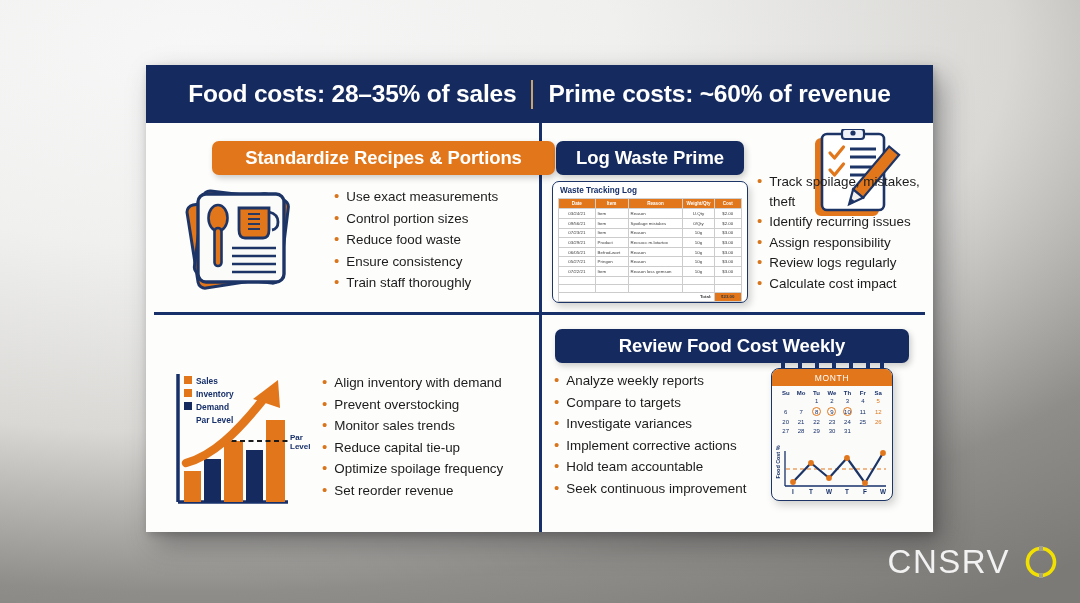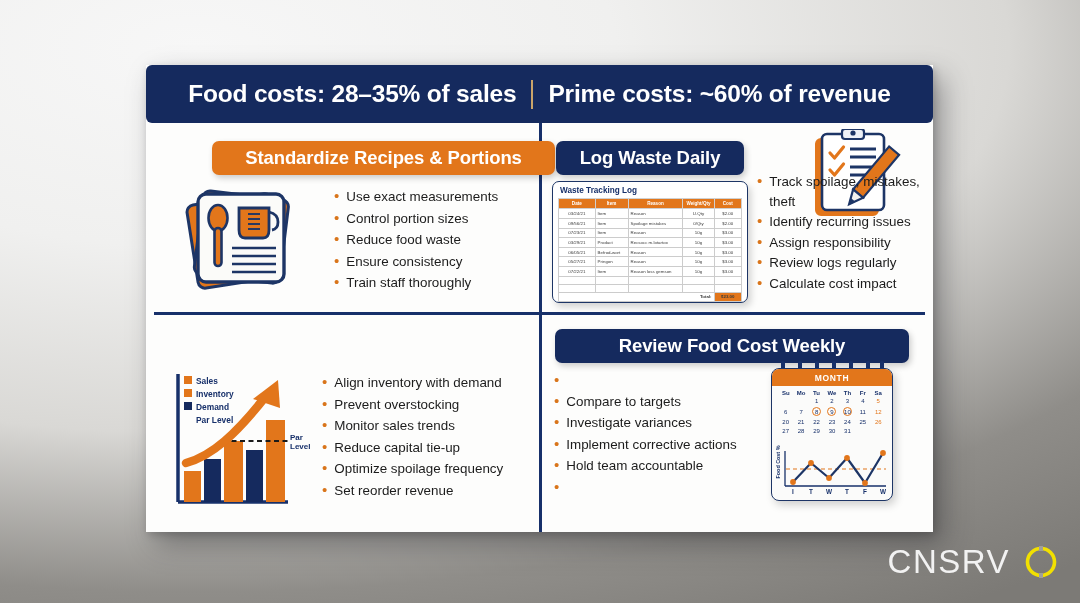--- a/index.html
+++ b/index.html
@@ -35,21 +35,20 @@
   #banner {
     position: absolute;
     left: 0; top: 0;
     width: 787px;
     height: 58px;
     background: #152a5e;
     display: flex;
     align-items: center;
     justify-content: center;
     gap: 0px;
-    border-radius: 6px;
   }
   .banner-txt {
     color: #ffffff;
     font-size: 24.5px;
     font-weight: bold;
     letter-spacing: -0.2px;
     white-space: nowrap;
   }
   .banner-sep {
     display: inline-block;
@@ -205,21 +204,21 @@
     border: 1.8px solid #1d3566;
     border-radius: 8px;
     overflow: hidden;
     box-shadow: 3px 4px 8px rgba(0,0,0,0.18);
   }
   #cal-head {
     height: 17px;
     background: #e2761b;
     color: #ffffff;
     font-size: 8.5px;
-    font-weight: bold;
+    font-weight: normal;
     letter-spacing: 0.7px;
     display: flex;
     align-items: center;
     justify-content: center;
   }
   #cal-grid {
     padding: 3px 6px 0 6px;
   }
   #cal-grid table { width: 100%; border-collapse: collapse; table-layout: fixed; }
   #cal-grid th {
@@ -337,21 +336,21 @@
           </div>
         <div class="bullet">
             <span class="dot">•</span>
             <span>Train staff thoroughly</span>
           </div>
       </div>
     </div>
 
     <div class="quad" id="q-tr">
 
-      <div class="pill pill-navy" id="pill-tr">Log Waste Daily</div>
+      <div class="pill pill-navy" id="pill-tr">Log Waste Prime</div>
 
       <div id="waste-table">
         <div id="waste-title">Waste Tracking Log</div>
         <table>
           <thead>
             <tr>
               <th style="width:20%">Date</th>
               <th style="width:18%">Item</th>
               <th style="width:30%">Reason</th>
               <th style="width:17%">Weight/Qty</th>
@@ -530,39 +529,41 @@
       </div>
     </div>
 
     <div class="quad" id="q-br">
 
       <div class="pill pill-navy" id="pill-br">Review Food Cost Weekly</div>
 
       <div class="bullets" id="bul-br">
         <div class="bullet">
             <span class="dot">•</span>
+            <span>Analyze weekly reports</span>
           </div>
         <div class="bullet">
             <span class="dot">•</span>
             <span>Compare to targets</span>
           </div>
         <div class="bullet">
             <span class="dot">•</span>
             <span>Investigate variances</span>
           </div>
         <div class="bullet">
             <span class="dot">•</span>
             <span>Implement corrective actions</span>
           </div>
         <div class="bullet">
             <span class="dot">•</span>
             <span>Hold team accountable</span>
           </div>
         <div class="bullet">
             <span class="dot">•</span>
+            <span>Seek continuous improvement</span>
           </div>
       </div>
 
       <div id="calendar">
         <svg class="cal-rings" viewBox="0 0 122 14">
           <rect x="10" y="0" width="4" height="13" rx="2" fill="#17306a"></rect>
           <rect x="27" y="0" width="4" height="13" rx="2" fill="#17306a"></rect>
           <rect x="44" y="0" width="4" height="13" rx="2" fill="#17306a"></rect>
           <rect x="61" y="0" width="4" height="13" rx="2" fill="#17306a"></rect>
           <rect x="78" y="0" width="4" height="13" rx="2" fill="#17306a"></rect>

